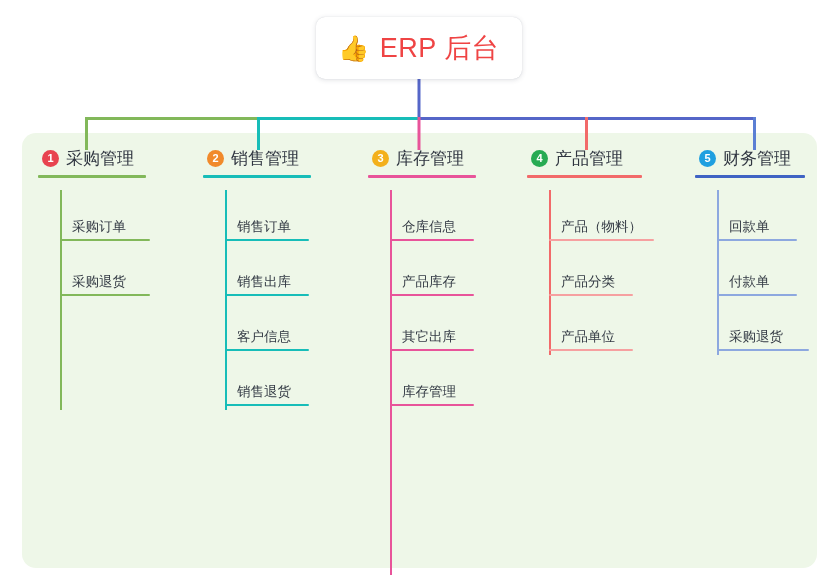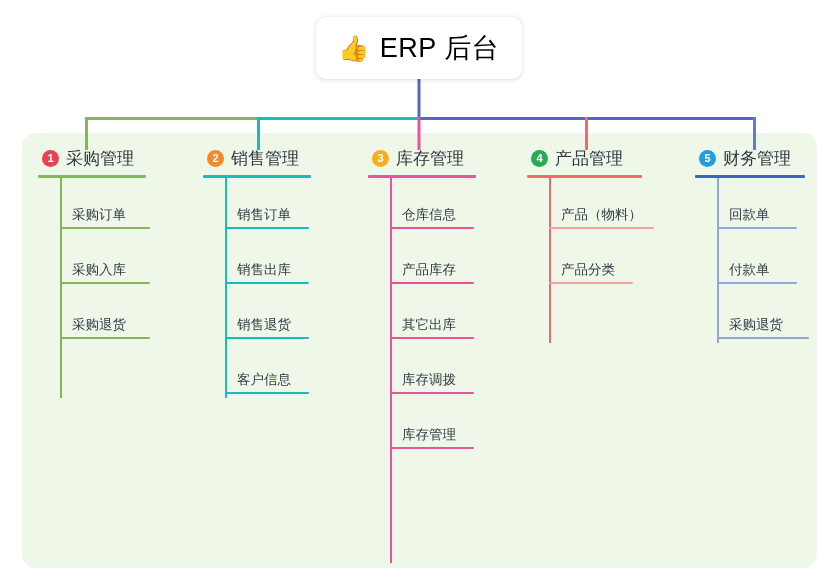--- a/index.html
+++ b/index.html
@@ -19,21 +19,21 @@
     width:206px;height:62px;
     background:#ffffff;
     border-radius:9px;
     box-shadow:0 1px 5px rgba(60,70,90,.16), 0 0 1px rgba(60,70,90,.22);
     display:flex;align-items:center;justify-content:center;
     gap:10px;
     z-index:6;
   }
   .title-emoji{font-size:25px;line-height:1;}
   .title-text{
-    font-size:27px;color:#000000;letter-spacing:.5px;white-space:nowrap;
+    font-size:27px;color:#ef4444;letter-spacing:.5px;white-space:nowrap;
   }
 
   
   .wires{position:absolute;left:0;top:0;width:839px;height:588px;z-index:2;}
 
   
   .panel{
     position:absolute;
     left:22px;top:133px;
     width:795px;height:435px;
@@ -53,21 +53,21 @@
   }
   .badge{
     width:17px;height:17px;border-radius:50%;
     color:#fff;font-size:11px;line-height:17px;
     text-align:center;font-weight:bold;
     flex:0 0 auto;
   }
   .head-text{font-size:17px;color:#2f3540;}
   .head-rule{height:3px;margin-top:5px;border-radius:1px;}
 
-  .items{position:relative;margin-top:0;}
+  .items{position:relative;margin-top:12px;}
   .spine{
     position:absolute;left:22px;top:0;width:2px;
   }
   .item{
     position:relative;
     height:55px;
   }
   .item-label{
     position:absolute;
     left:34px;bottom:9px;
@@ -107,24 +107,20 @@
       <span class="head-text">采购管理</span>
     </div>
     <div class="head-rule" style="width:108px;background:#82b85a;"></div>
     <div class="items">
       <div class="spine" style="height:220px;background:#82b85a;"></div>
       <div class="item">
         <span class="item-label">采购订单</span>
         <span class="item-rule" style="width:90px;background:#82b85a;"></span>
       </div>
       <div class="item">
-        <span class="item-label">采购入库</span>
-        <span class="item-rule" style="width:90px;background:#82b85a;"></span>
-      </div>
-      <div class="item">
         <span class="item-label">采购退货</span>
         <span class="item-rule" style="width:90px;background:#82b85a;"></span>
       </div>
     </div>
   </div>
 
   <div class="col" style="left:203px;">
     <div class="col-head">
       <span class="badge" style="background:#f18a2b;">2</span>
       <span class="head-text">销售管理</span>
@@ -134,25 +130,25 @@
       <div class="spine" style="height:220px;background:#17bdb8;"></div>
       <div class="item">
         <span class="item-label">销售订单</span>
         <span class="item-rule" style="width:84px;background:#17bdb8;"></span>
       </div>
       <div class="item">
         <span class="item-label">销售出库</span>
         <span class="item-rule" style="width:84px;background:#17bdb8;"></span>
       </div>
       <div class="item">
+        <span class="item-label">客户信息</span>
+        <span class="item-rule" style="width:84px;background:#17bdb8;"></span>
+      </div>
+      <div class="item">
         <span class="item-label">销售退货</span>
-        <span class="item-rule" style="width:84px;background:#17bdb8;"></span>
-      </div>
-      <div class="item">
-        <span class="item-label">客户信息</span>
         <span class="item-rule" style="width:84px;background:#17bdb8;"></span>
       </div>
     </div>
   </div>
 
   <div class="col" style="left:368px;">
     <div class="col-head">
       <span class="badge" style="background:#f3b01c;">3</span>
       <span class="head-text">库存管理</span>
     </div>
@@ -165,44 +161,44 @@
       </div>
       <div class="item">
         <span class="item-label">产品库存</span>
         <span class="item-rule" style="width:84px;background:#e8549a;"></span>
       </div>
       <div class="item">
         <span class="item-label">其它出库</span>
         <span class="item-rule" style="width:84px;background:#e8549a;"></span>
       </div>
       <div class="item">
-        <span class="item-label">库存调拨</span>
-        <span class="item-rule" style="width:84px;background:#e8549a;"></span>
-      </div>
-      <div class="item">
         <span class="item-label">库存管理</span>
         <span class="item-rule" style="width:84px;background:#e8549a;"></span>
       </div>
     </div>
   </div>
 
   <div class="col" style="left:527px;">
     <div class="col-head">
       <span class="badge" style="background:#27ab53;">4</span>
       <span class="head-text">产品管理</span>
     </div>
     <div class="head-rule" style="width:115px;background:#f26a6a;"></div>
     <div class="items">
       <div class="spine" style="height:165px;background:#f26a6a;"></div>
       <div class="item">
         <span class="item-label">产品（物料）</span>
         <span class="item-rule" style="width:105px;background:#f6a0a0;"></span>
       </div>
       <div class="item">
         <span class="item-label">产品分类</span>
+        <span class="item-rule" style="width:84px;background:#f6a0a0;"></span>
+      </div>
+      <div class="item">
+        <span class="item-label">产品单位</span>
         <span class="item-rule" style="width:84px;background:#f6a0a0;"></span>
       </div>
     </div>
   </div>
 
   <div class="col" style="left:695px;">
     <div class="col-head">
       <span class="badge" style="background:#1f9fe0;">5</span>
       <span class="head-text">财务管理</span>
     </div>

